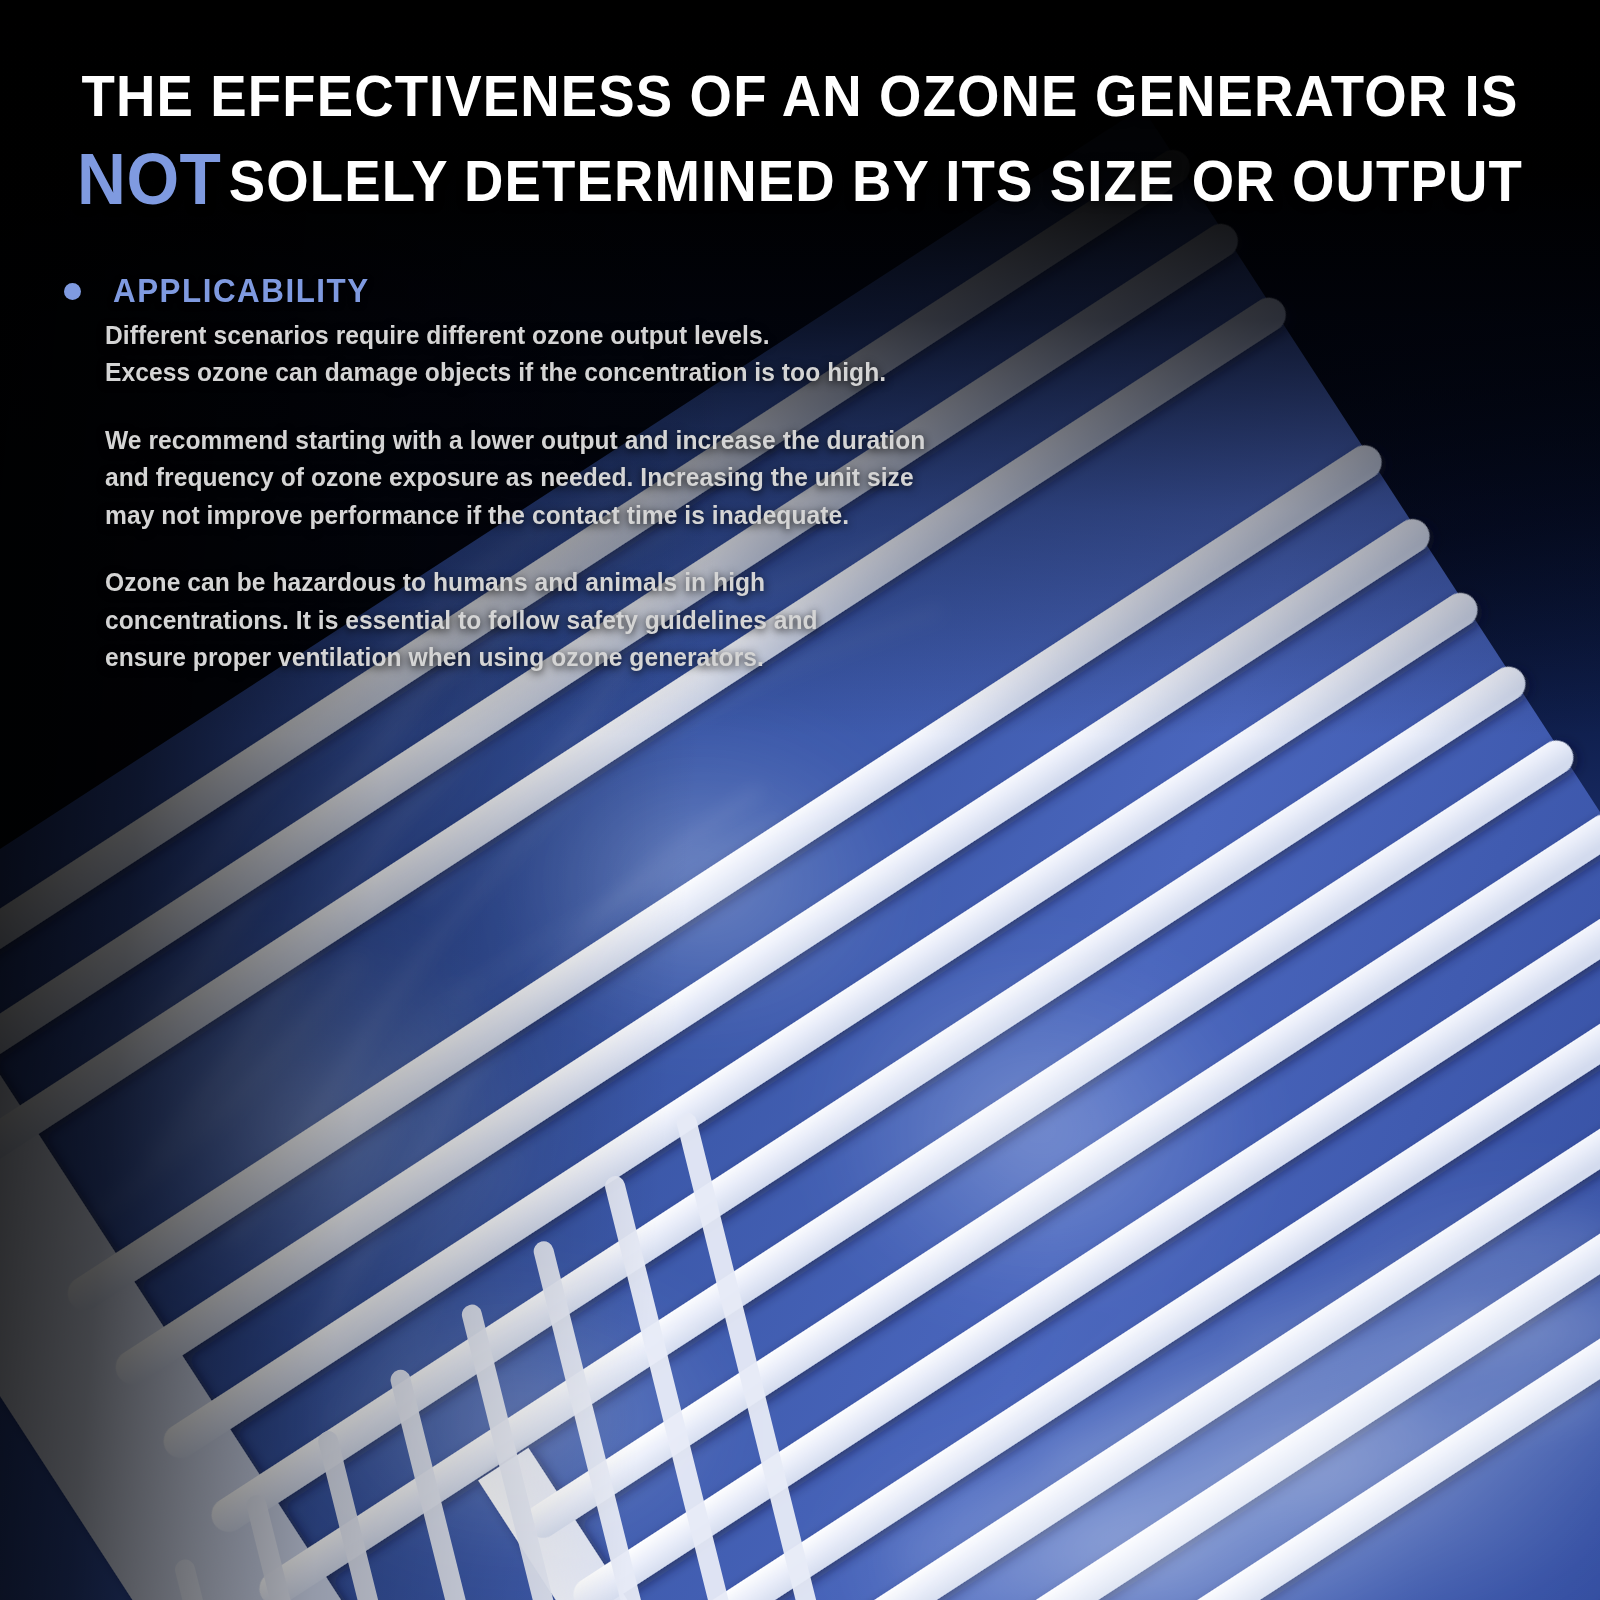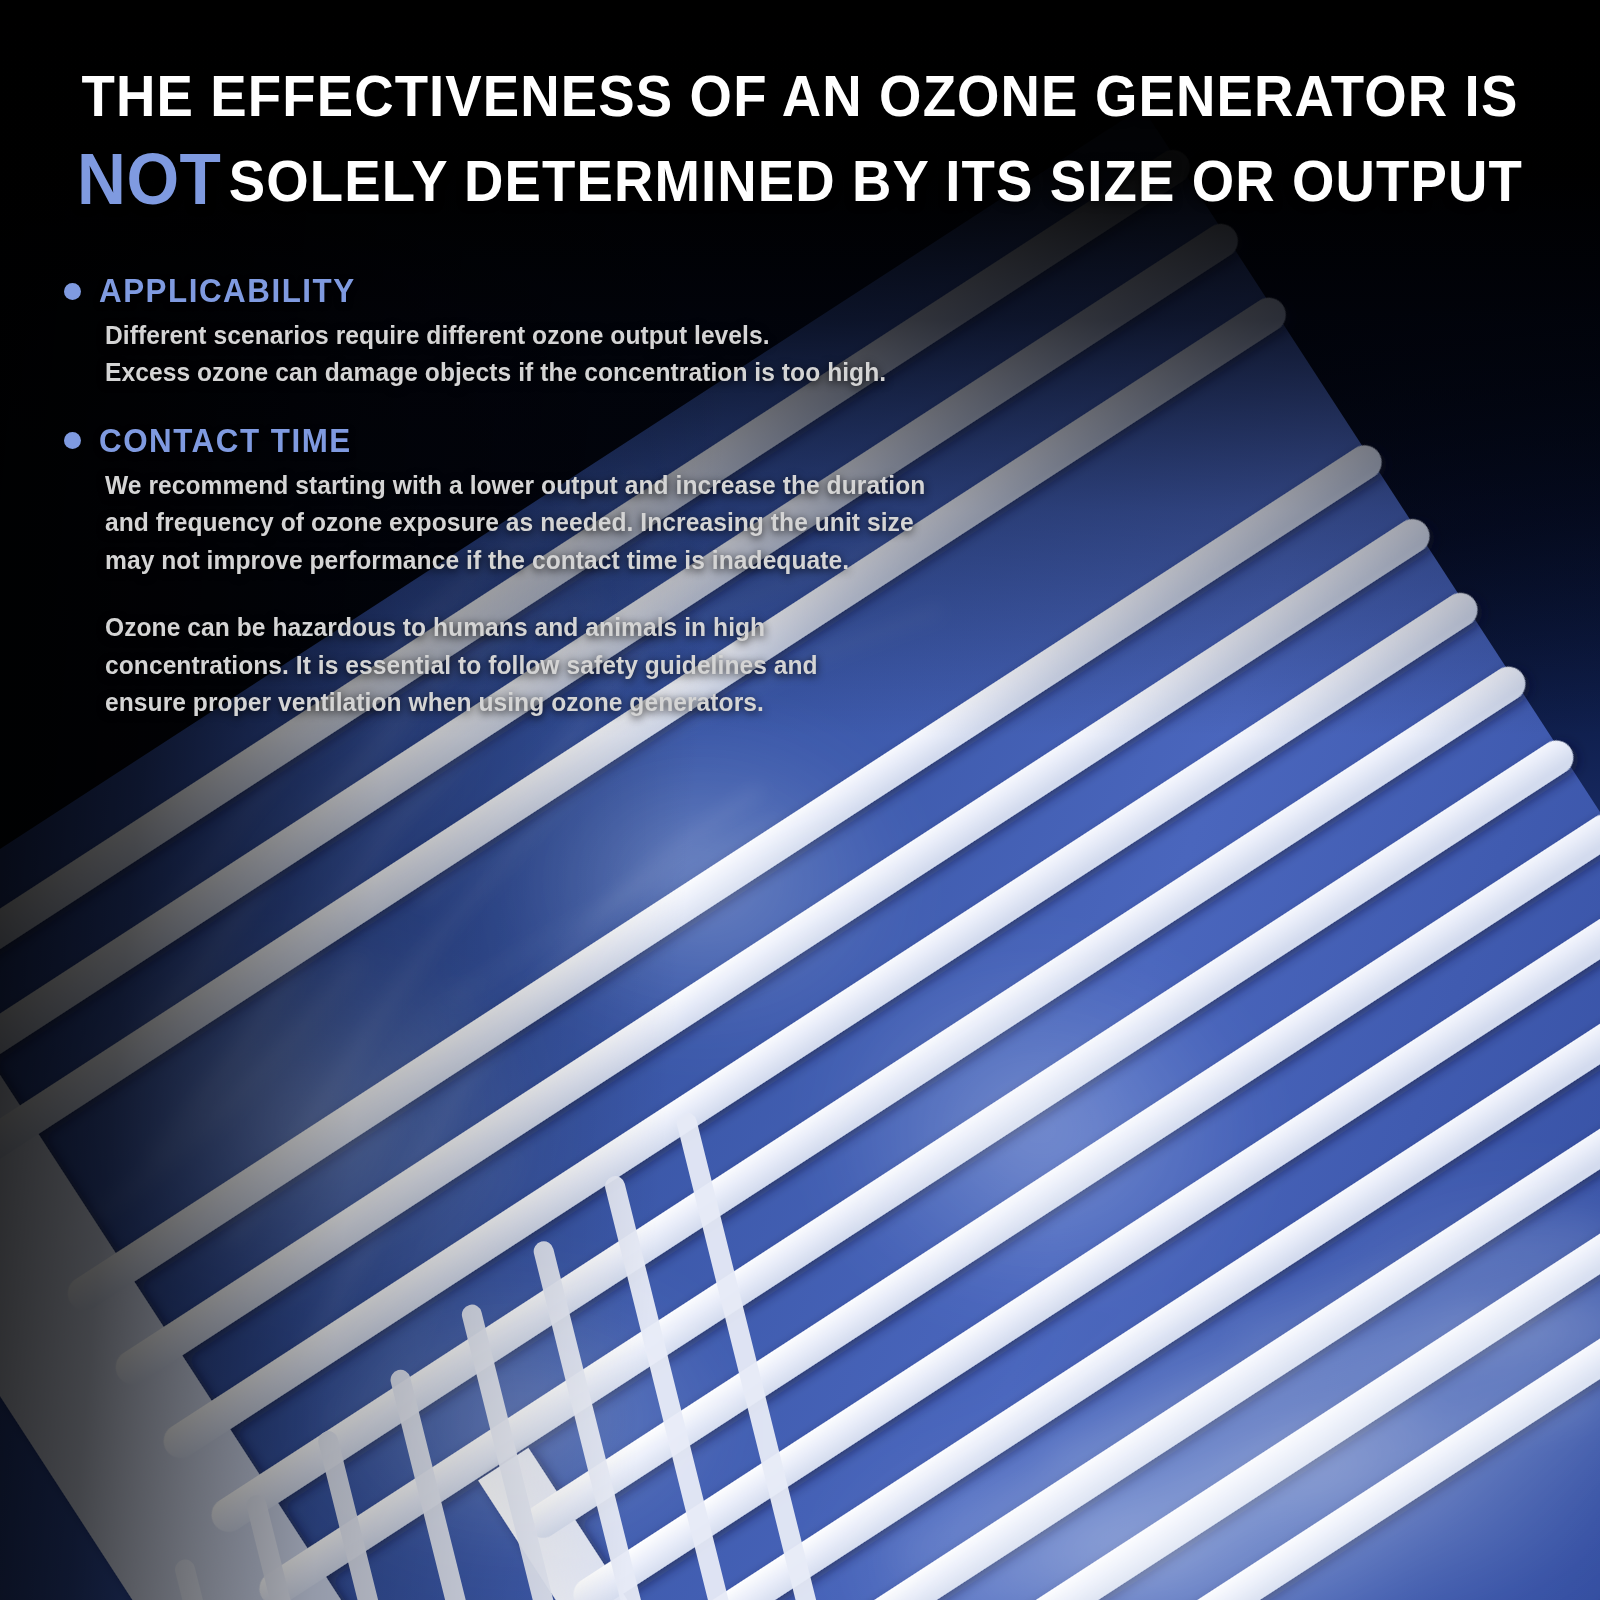--- a/index.html
+++ b/index.html
@@ -99,21 +99,21 @@
   .sections {
     position: absolute;
     top: 272px;
     left: 58px;
     width: 1160px;
   }
   .section { margin-bottom: 30px; }
   .sec-head {
     display: flex;
     align-items: center;
-    gap: 18px;
+    gap: 32px;
     margin-bottom: 7px;
   }
   .bullet {
     width: 17px;
     height: 17px;
     border-radius: 50%;
     background: #7f9ae0;
     flex: 0 0 auto;
     margin-left: 6px;
   }
@@ -310,24 +310,20 @@
           <span class="bullet"></span>
           <span class="sec-title">APPLICABILITY</span>
         </div>
         <div class="sec-body">
           <p>Different scenarios require different ozone output levels.</p>
           <p>Excess ozone can damage objects if the concentration is too high.</p>
         </div>
       </div>
 
       <div class="section">
-        <div class="sec-head">
-          <span class="bullet"></span>
-          <span class="sec-title">CONTACT TIME</span>
-        </div>
         <div class="sec-body">
           <p>We recommend starting with a lower output and increase the duration</p>
           <p>and frequency of ozone exposure as needed. Increasing the unit size</p>
           <p>may not improve performance if the contact time is inadequate.</p>
         </div>
       </div>
 
       <div class="section">
         <div class="sec-body">
           <p>Ozone can be hazardous to humans and animals in high</p>

